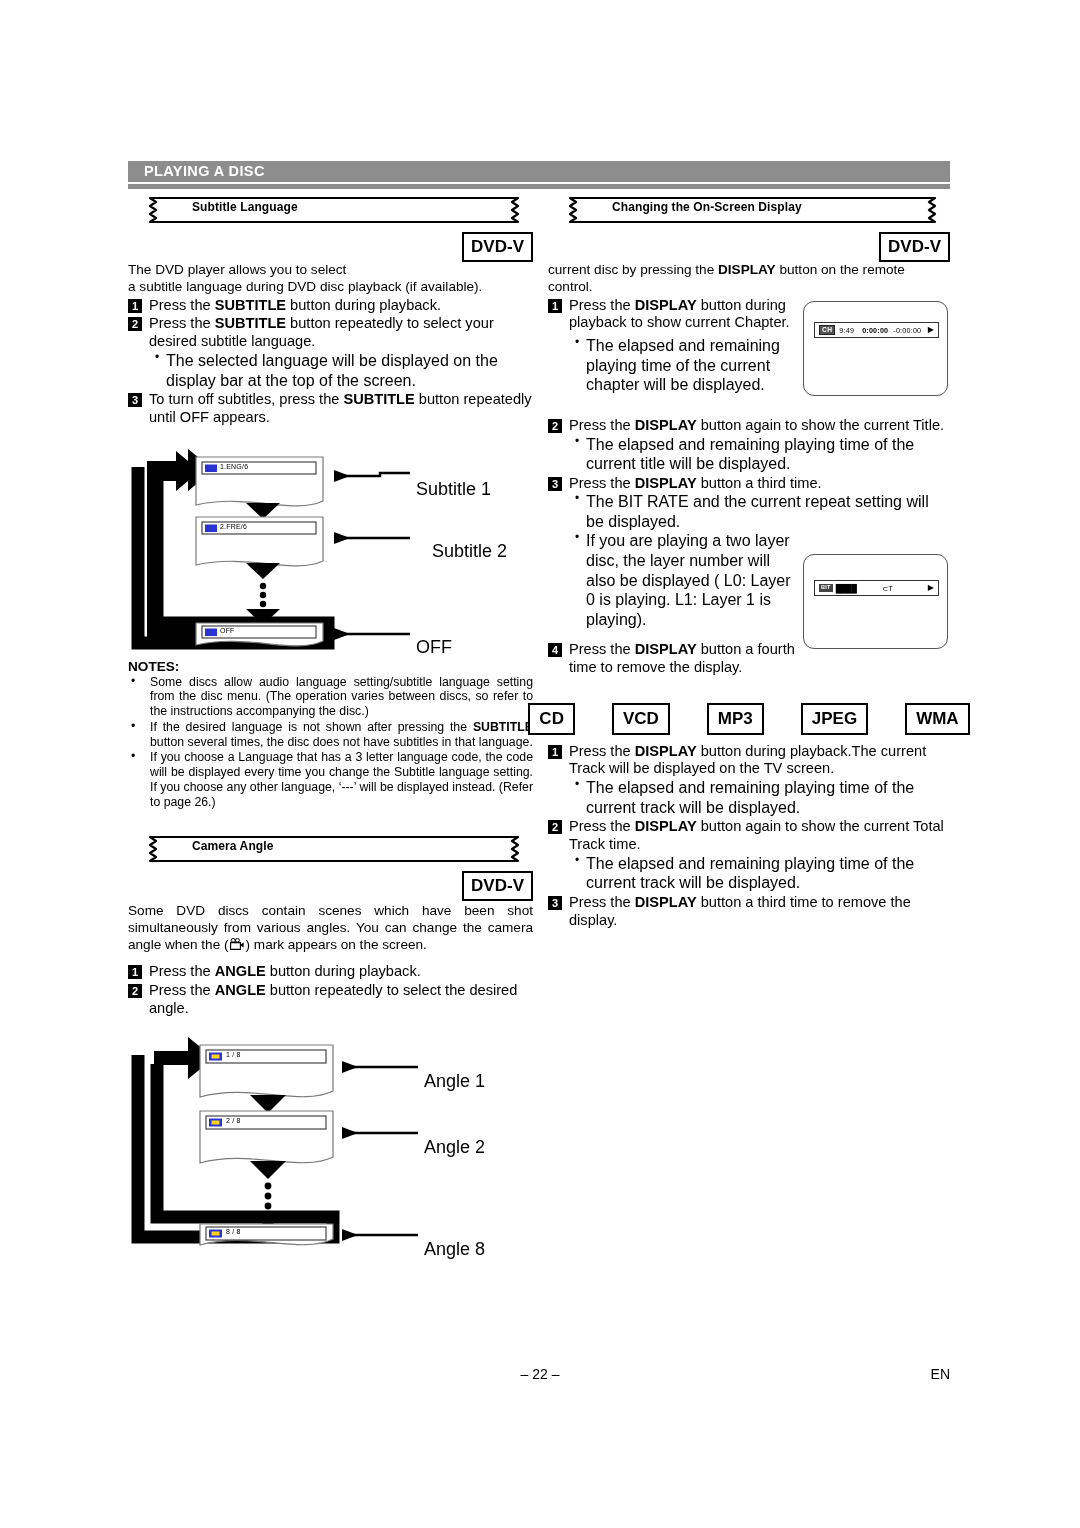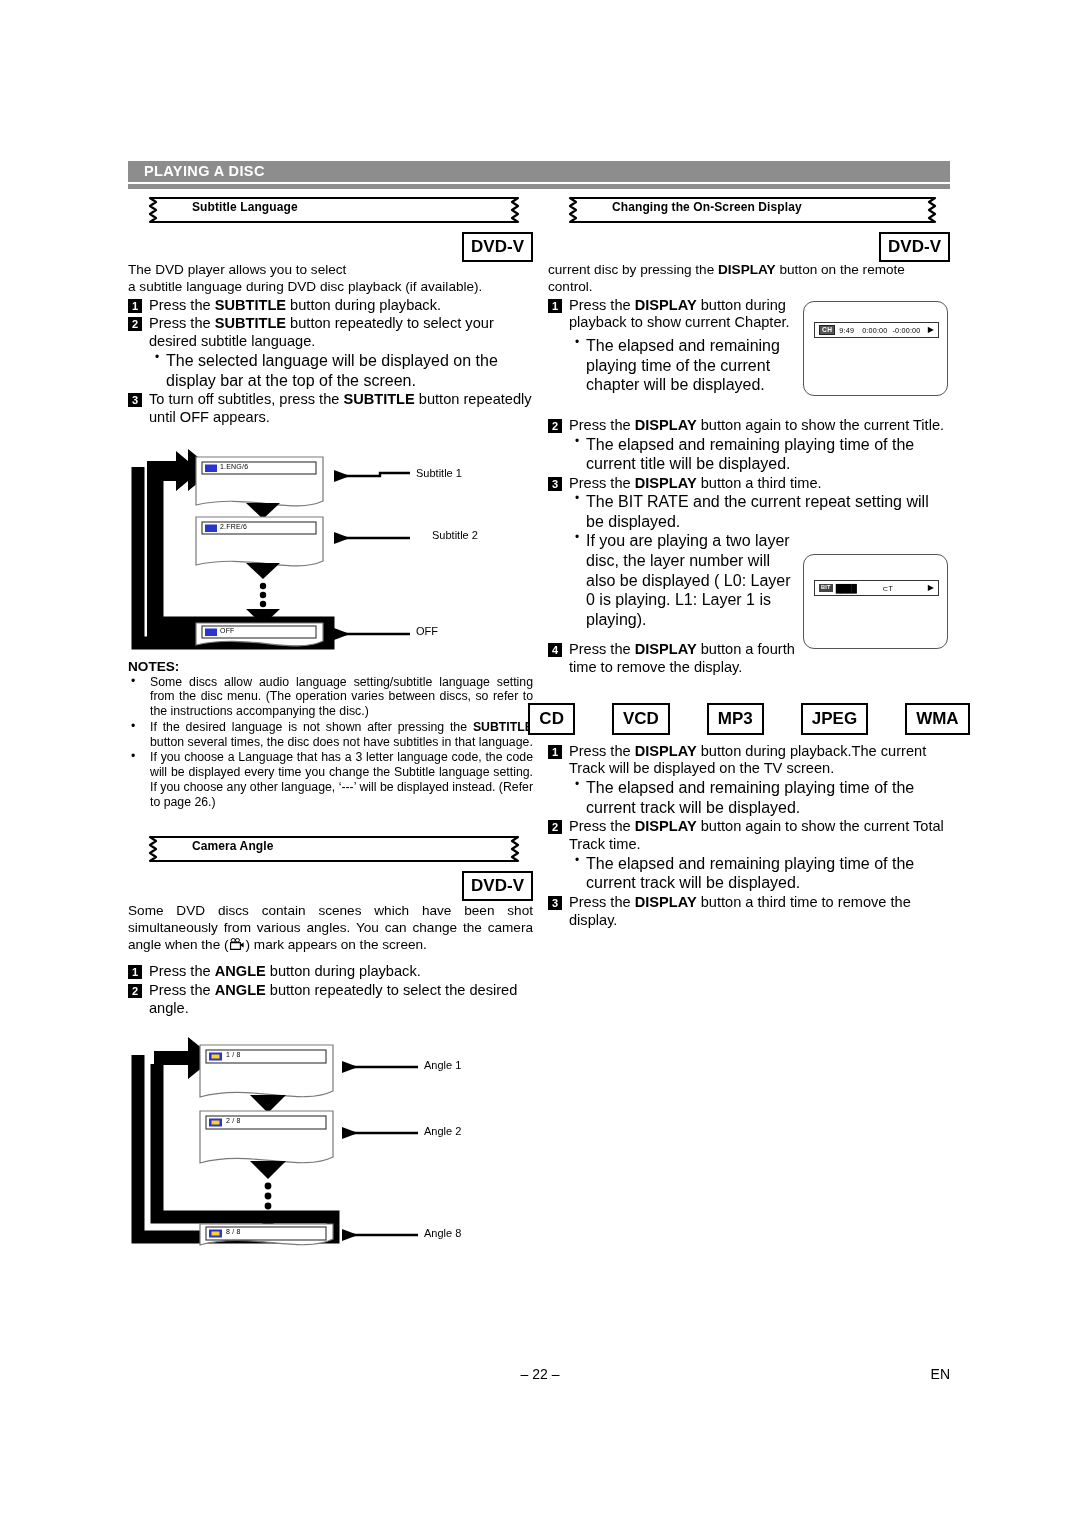--- a/index.html
+++ b/index.html
@@ -135,22 +135,23 @@
     content: "\2022";
     position: absolute;
     left: 3px; top: -1px;
   }
 
   
   .flow { position: relative; }
   .flow svg { display: block; }
   .flow .sidelabel {
     position: absolute;
-    font-size: 11px;
+    font-size: 18px;
     white-space: nowrap;
+    margin-top: 12px;
   }
   .osd-inline {
     position: absolute;
     font-size: 7px;
     font-family: "Liberation Sans", sans-serif;
     white-space: nowrap;
     letter-spacing: 0.2px;
   }
 
   
@@ -417,21 +418,21 @@
       <span class="badge badge-right">DVD-V</span>
     </div>
 
     <div class="ptext">current disc by pressing the <b>DISPLAY</b> button on the remote</div>
     <div class="ptext">control.</div>
 
     <div class="tvbox" style="left:255px; top:105px; width:145px; height:95px;">
       <div class="osdbar" style="left:10px; top:20px; width:125px; height:16px;">
         <span class="chip">CH</span>
         <span style="margin-right:8px;">9:49</span>
-        <span style="margin-right:5px;">0:00:00</span>
+        <span style="margin-right:5px;font-weight:bold;">0:00:00</span>
         <span>-0:00:00</span>
         <span class="playtri">▶</span>
       </div>
     </div>
 
     <div class="step" style="width:245px;">
       <span class="stepnum">1</span>
       Press the <b>DISPLAY</b> button during playback to show current Chapter.
     </div>
     <div class="bullet b-indent" style="width:210px; margin-top:4px;">The elapsed and remaining playing time of the current chapter will be displayed.</div>

